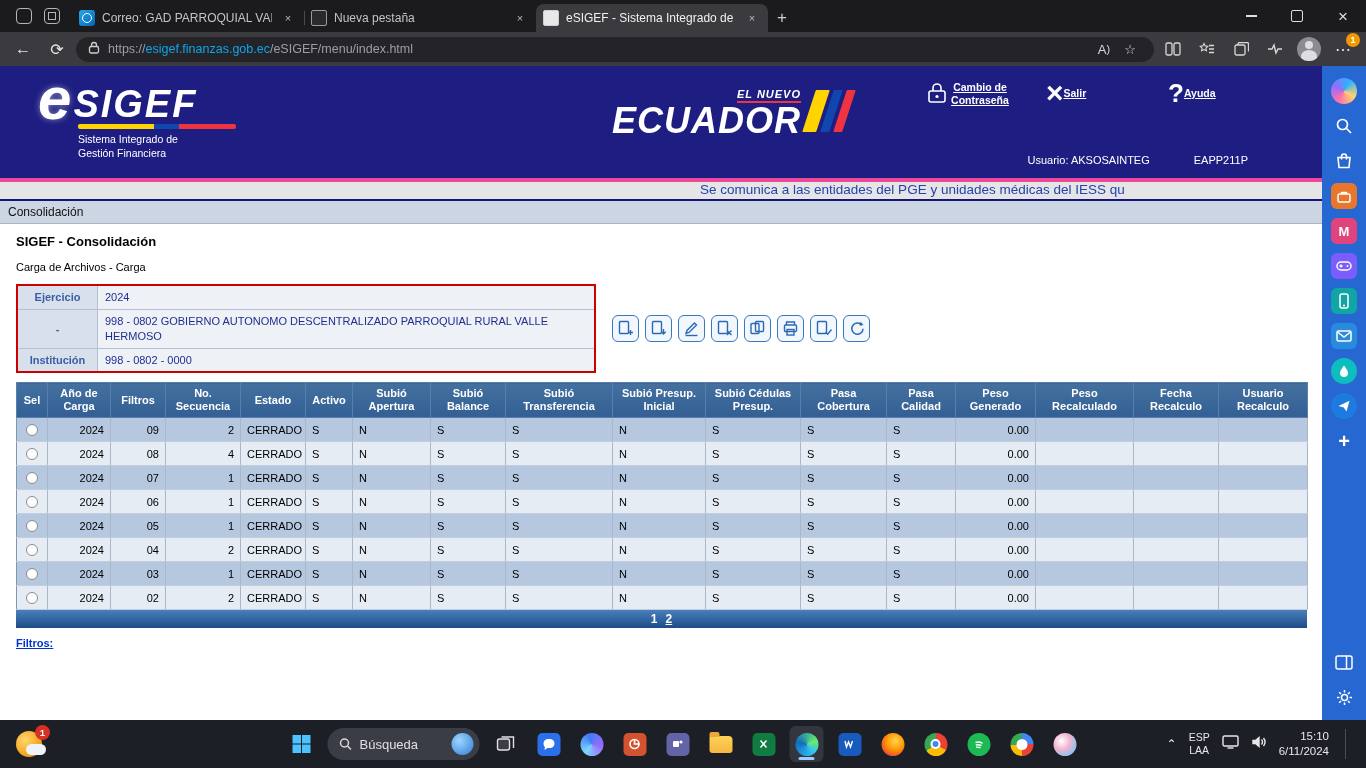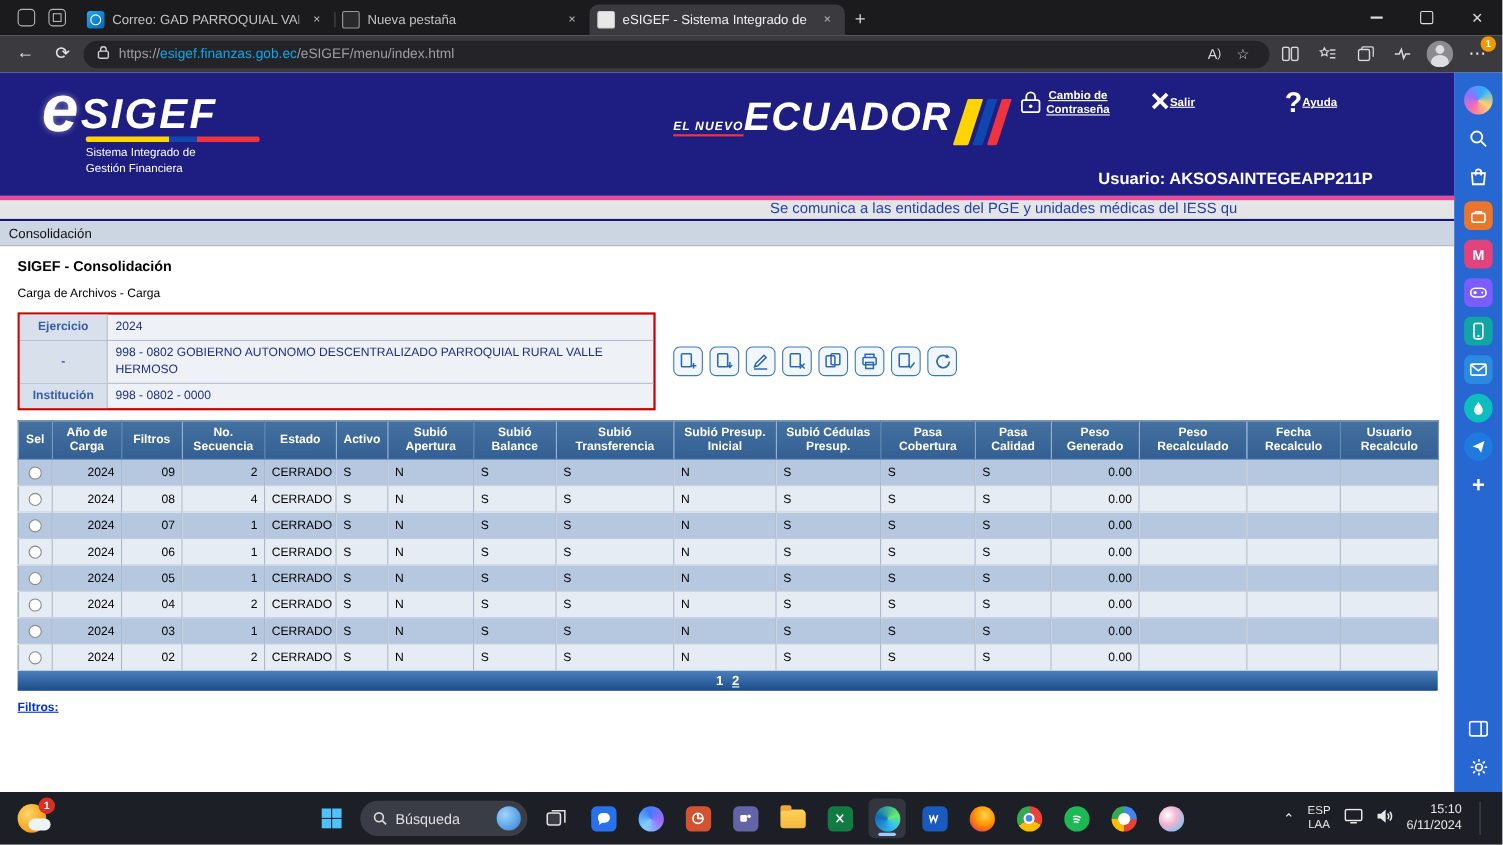--- a/index.html
+++ b/index.html
@@ -49,35 +49,35 @@
   
   .ehdr{height:112px;background:#1e1e82;position:relative;color:#fff;flex:none}
   .sigef-logo{position:absolute;left:38px;top:10px}
   .sigef-row{display:flex;align-items:flex-end}
   .sigef-e{font-size:60px;font-weight:bold;font-style:italic;line-height:.75;text-shadow:0 0 6px rgba(255,255,255,.45)}
   .sigef-name{font-size:38px;font-weight:900;font-style:italic;letter-spacing:2px;line-height:.9;margin-left:2px}
   .sigef-bar{width:158px;height:5px;margin:3px 0 4px 40px;background:linear-gradient(90deg,#ffd400 0 48%,#0f47af 48% 64%,#ef3340 64% 100%);border-radius:2px}
   .sigef-sub{margin-left:40px;font-size:10.5px;line-height:1.3}
   .sigef-sub span{display:block}
   .ec-logo{position:absolute;left:612px;top:22px;display:flex;align-items:flex-start;gap:8px}
-  .ec-text{display:flex;align-items:flex-end}
+  .ec-text{display:flex;flex-direction:column;align-items:flex-end}
   .ec-top{font-size:11px;font-weight:900;font-style:italic;letter-spacing:1px;border-bottom:2px solid #ef3340;padding-bottom:1px}
   .ec-main{font-size:36px;font-weight:900;font-style:italic;letter-spacing:1px;line-height:1}
   .ec-stripes{display:flex;gap:4px;height:42px;margin-top:2px}
   .ec-stripes i{display:block;transform:skewX(-18deg);border-radius:1px}
   .s-y{width:14px;background:#ffd400}
   .s-b{width:9px;background:#0f47af}
   .s-r{width:9px;background:#ef3340}
   .hdr-links{position:absolute;right:68px;top:12px;display:flex;gap:36px}
   .hlink{display:flex;flex-direction:row;align-items:center;width:86px}
   .hlink .ic{height:30px;display:flex;align-items:center;justify-content:center}
   .hlink .lbl{font-size:10.5px;font-weight:bold;text-decoration:underline;text-align:center;line-height:1.25;margin-top:2px}
   .qmark::after{content:"?";font-size:26px;font-weight:bold}
   .xmark::after{content:"×";font-size:30px;font-weight:bold;line-height:.8}
-  .hdr-userrow{position:absolute;right:74px;top:88px;display:flex;font-size:15px;font-weight:bold}
+  .hdr-userrow{position:absolute;right:74px;top:88px;display:flex;gap:44px;font-size:11px;font-weight:normal}
 
   
   .marquee{height:23px;background:#e5e5e5;border-top:4px solid #ec4899;border-bottom:2px solid #14147a;display:flex;align-items:flex-start;overflow:hidden;flex:none}
   .marquee span{white-space:nowrap;padding-left:700px;color:#2442b0;font-size:13.5px}
   .menubar{height:23px;background:#ccd6e3;border-bottom:1px solid #a9b4c4;display:flex;align-items:center;padding:0 8px;flex:none}
   .menubar .mi{font-size:12px;color:#111}
 
   
   .content{background:#fff;flex:1;padding:10px 0 0 16px;overflow:hidden}
   .pagetitle{font-size:13px;font-weight:bold;color:#000}

